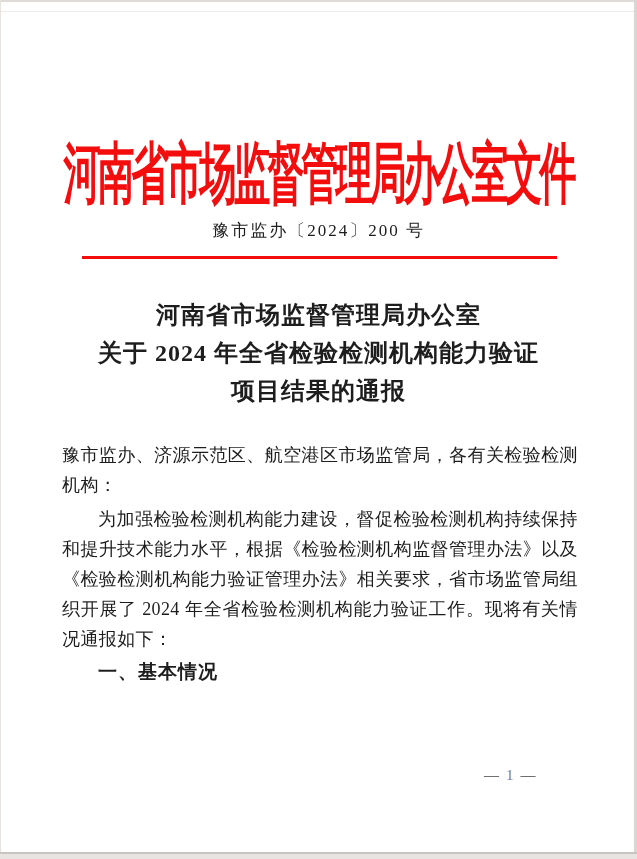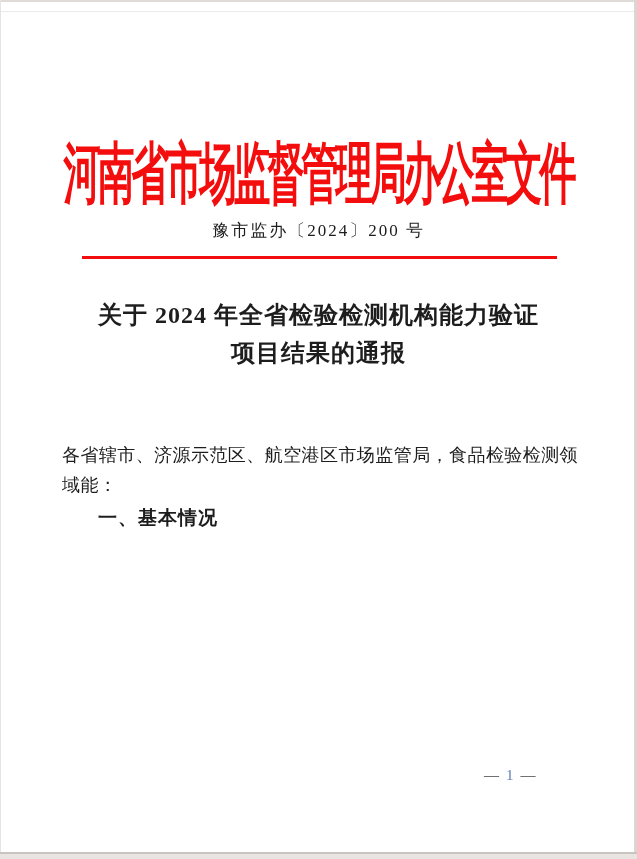--- a/index.html
+++ b/index.html
@@ -94,26 +94,28 @@
 
   <div class="banner">
     <span class="banner-text" style="color: rgb(244, 13, 13);">河南省市场监督管理局办公室文件</span>
   </div>
 
   <div class="doc-number">豫市监办〔2024〕200 号</div>
 
   <div class="red-rule" style="background-color: rgb(244, 13, 13);"></div>
 
   <div class="title">
+    <div>河南省市场监督管理局办公室</div>
     <div>关于 2024 年全省检验检测机构能力验证</div>
     <div>项目结果的通报</div>
   </div>
 
   <div class="body-text">
-    <p class="salutation">各省辖市、济源示范区、航空港区市场监管局，食品检验检测领域能：</p>
+    <p class="salutation">豫市监办、济源示范区、航空港区市场监管局，各有关检验检测机构：</p>
+    <p class="indent">为加强检验检测机构能力建设，督促检验检测机构持续保持和提升技术能力水平，根据《检验检测机构监督管理办法》以及《检验检测机构能力验证管理办法》相关要求，省市场监管局组织开展了 2024 年全省检验检测机构能力验证工作。现将有关情况通报如下：</p>
     <h2 class="sec-heading">一、基本情况</h2>
   </div>
 
   <div class="footer">
     <span>—</span><span class="pagenum" style="color: rgb(95, 124, 180);">1</span><span>—</span>
   </div>
 
   <div class="edge-top"></div>
   <div class="edge-topline"></div>
   <div class="edge-left"></div>

